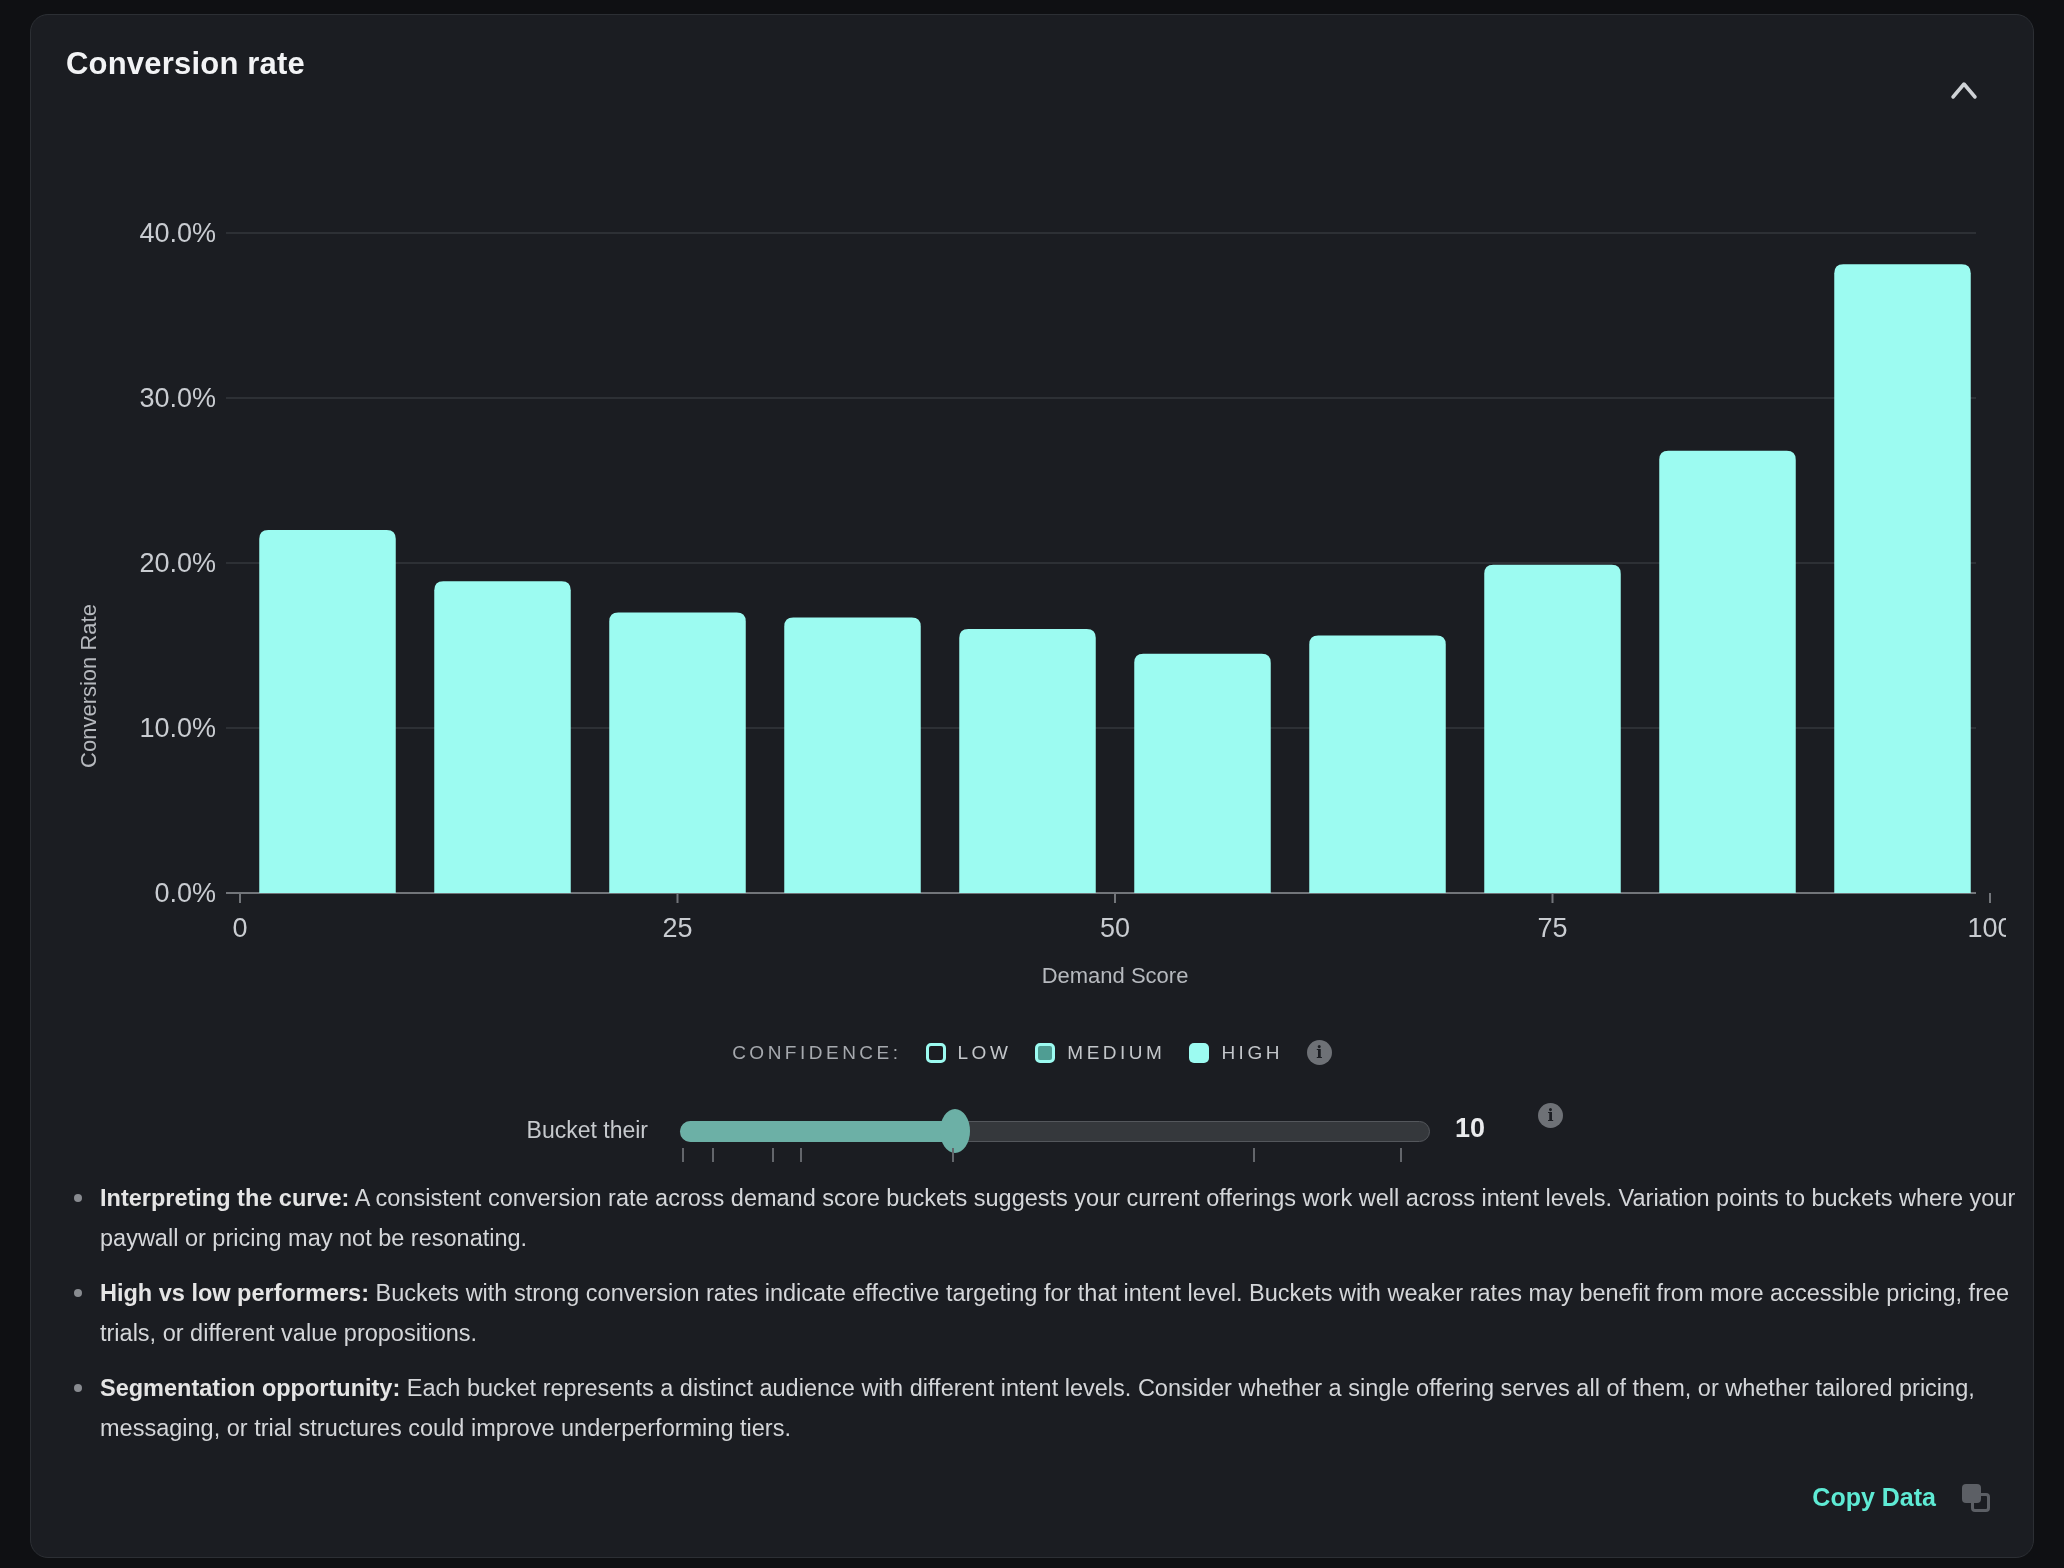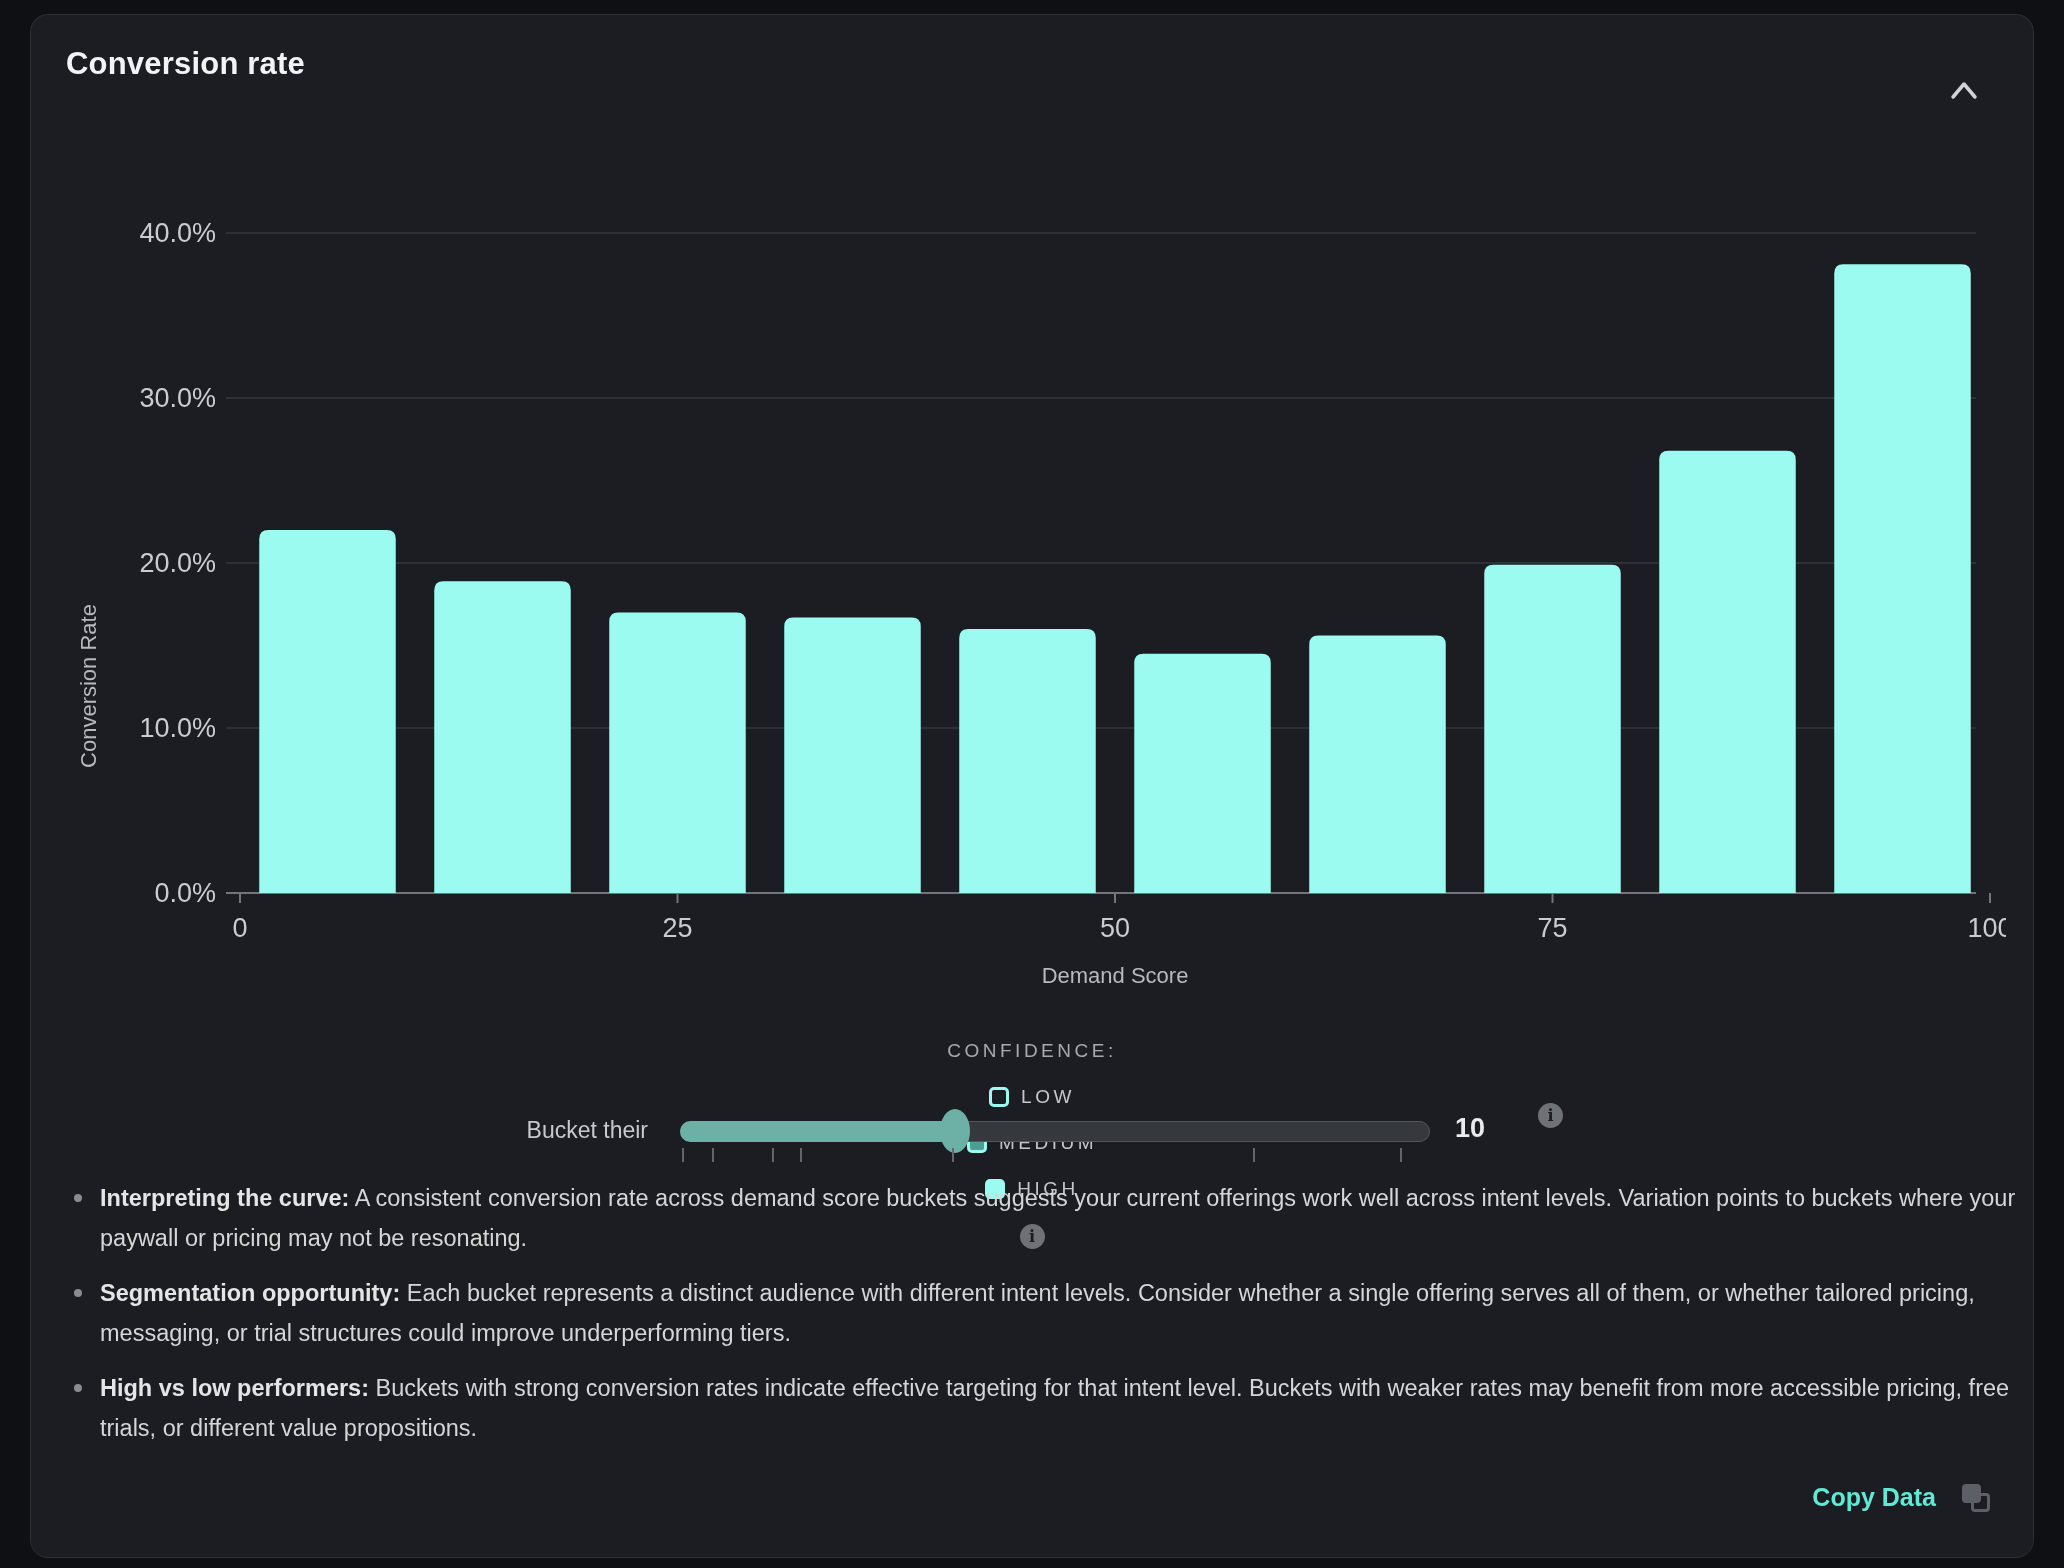--- a/index.html
+++ b/index.html
@@ -14,21 +14,21 @@
            color:#f2f3f5; letter-spacing:.2px; }
   .subtitle { position:absolute; left:66px; top:143px; font-size:23px; color:#c2c5c9; }
 
   .chevron-btn { position:absolute; left:1936px; top:66px; width:56px; height:48px;
                  display:flex; align-items:center; justify-content:center; cursor:pointer; }
 
   svg.chart { position:absolute; left:66px; top:196px; }
 
   
   .legend-row { position:absolute; left:0; top:1040px; width:2064px; display:flex;
-                justify-content:center; align-items:center; gap:24px;flex-direction:column; }
+                justify-content:center; align-items:center; gap:24px; }
   .legend-title { font-size:19px; letter-spacing:3.5px; color:#a6a9ae; font-weight:500; }
   .legend-item { display:flex; align-items:center; gap:12px; }
   .legend-item .lab { font-size:19px; letter-spacing:3.5px; color:#c3c6ca; font-weight:500; }
   .swatch { width:20px; height:20px; border-radius:5px; }
   .swatch.outline { border:3px solid #9cfbf1; background:transparent; }
   .swatch.half    { border:3px solid #9cfbf1; background:#4f9d93; }
   .swatch.solid   { background:#9cfbf1; }
 
   .info-icon { width:25px; height:25px; border-radius:50%; background:#6e7176;
                display:inline-flex; align-items:center; justify-content:center;
@@ -146,24 +146,24 @@
       <span style="left: 1400px;"></span>
     </div>
   <div class="slider-value">10</div>
   <span class="info-icon slider-info">i</span>
 
   <div class="notes">
     <div class="note">
       <span class="dot"></span><b>Interpreting the curve:</b><span> A consistent conversion rate across demand score buckets suggests your current offerings work well across intent levels. Variation points to buckets where your paywall or pricing may not be resonating.</span>
     </div>
     <div class="note">
-      <span class="dot"></span><b>Segmentation opportunity:</b><span> Each bucket represents a distinct audience with different intent levels. Consider whether a single offering serves all of them, or whether tailored pricing, messaging, or trial structures could improve underperforming tiers.</span>
+      <span class="dot"></span><b>High vs low performers:</b><span> Buckets with strong conversion rates indicate effective targeting for that intent level. Buckets with weaker rates may benefit from more accessible pricing, free trials, or different value propositions.</span>
     </div>
     <div class="note">
-      <span class="dot"></span><b>High vs low performers:</b><span> Buckets with strong conversion rates indicate effective targeting for that intent level. Buckets with weaker rates may benefit from more accessible pricing, free trials, or different value propositions.</span>
+      <span class="dot"></span><b>Segmentation opportunity:</b><span> Each bucket represents a distinct audience with different intent levels. Consider whether a single offering serves all of them, or whether tailored pricing, messaging, or trial structures could improve underperforming tiers.</span>
     </div>
   </div>
 
   <div class="footer">
     <span class="copy-label">Copy Data</span>
     <span class="copy-glyph">
       <span class="back"></span>
         <span class="front"></span>
     </span>
   </div>

